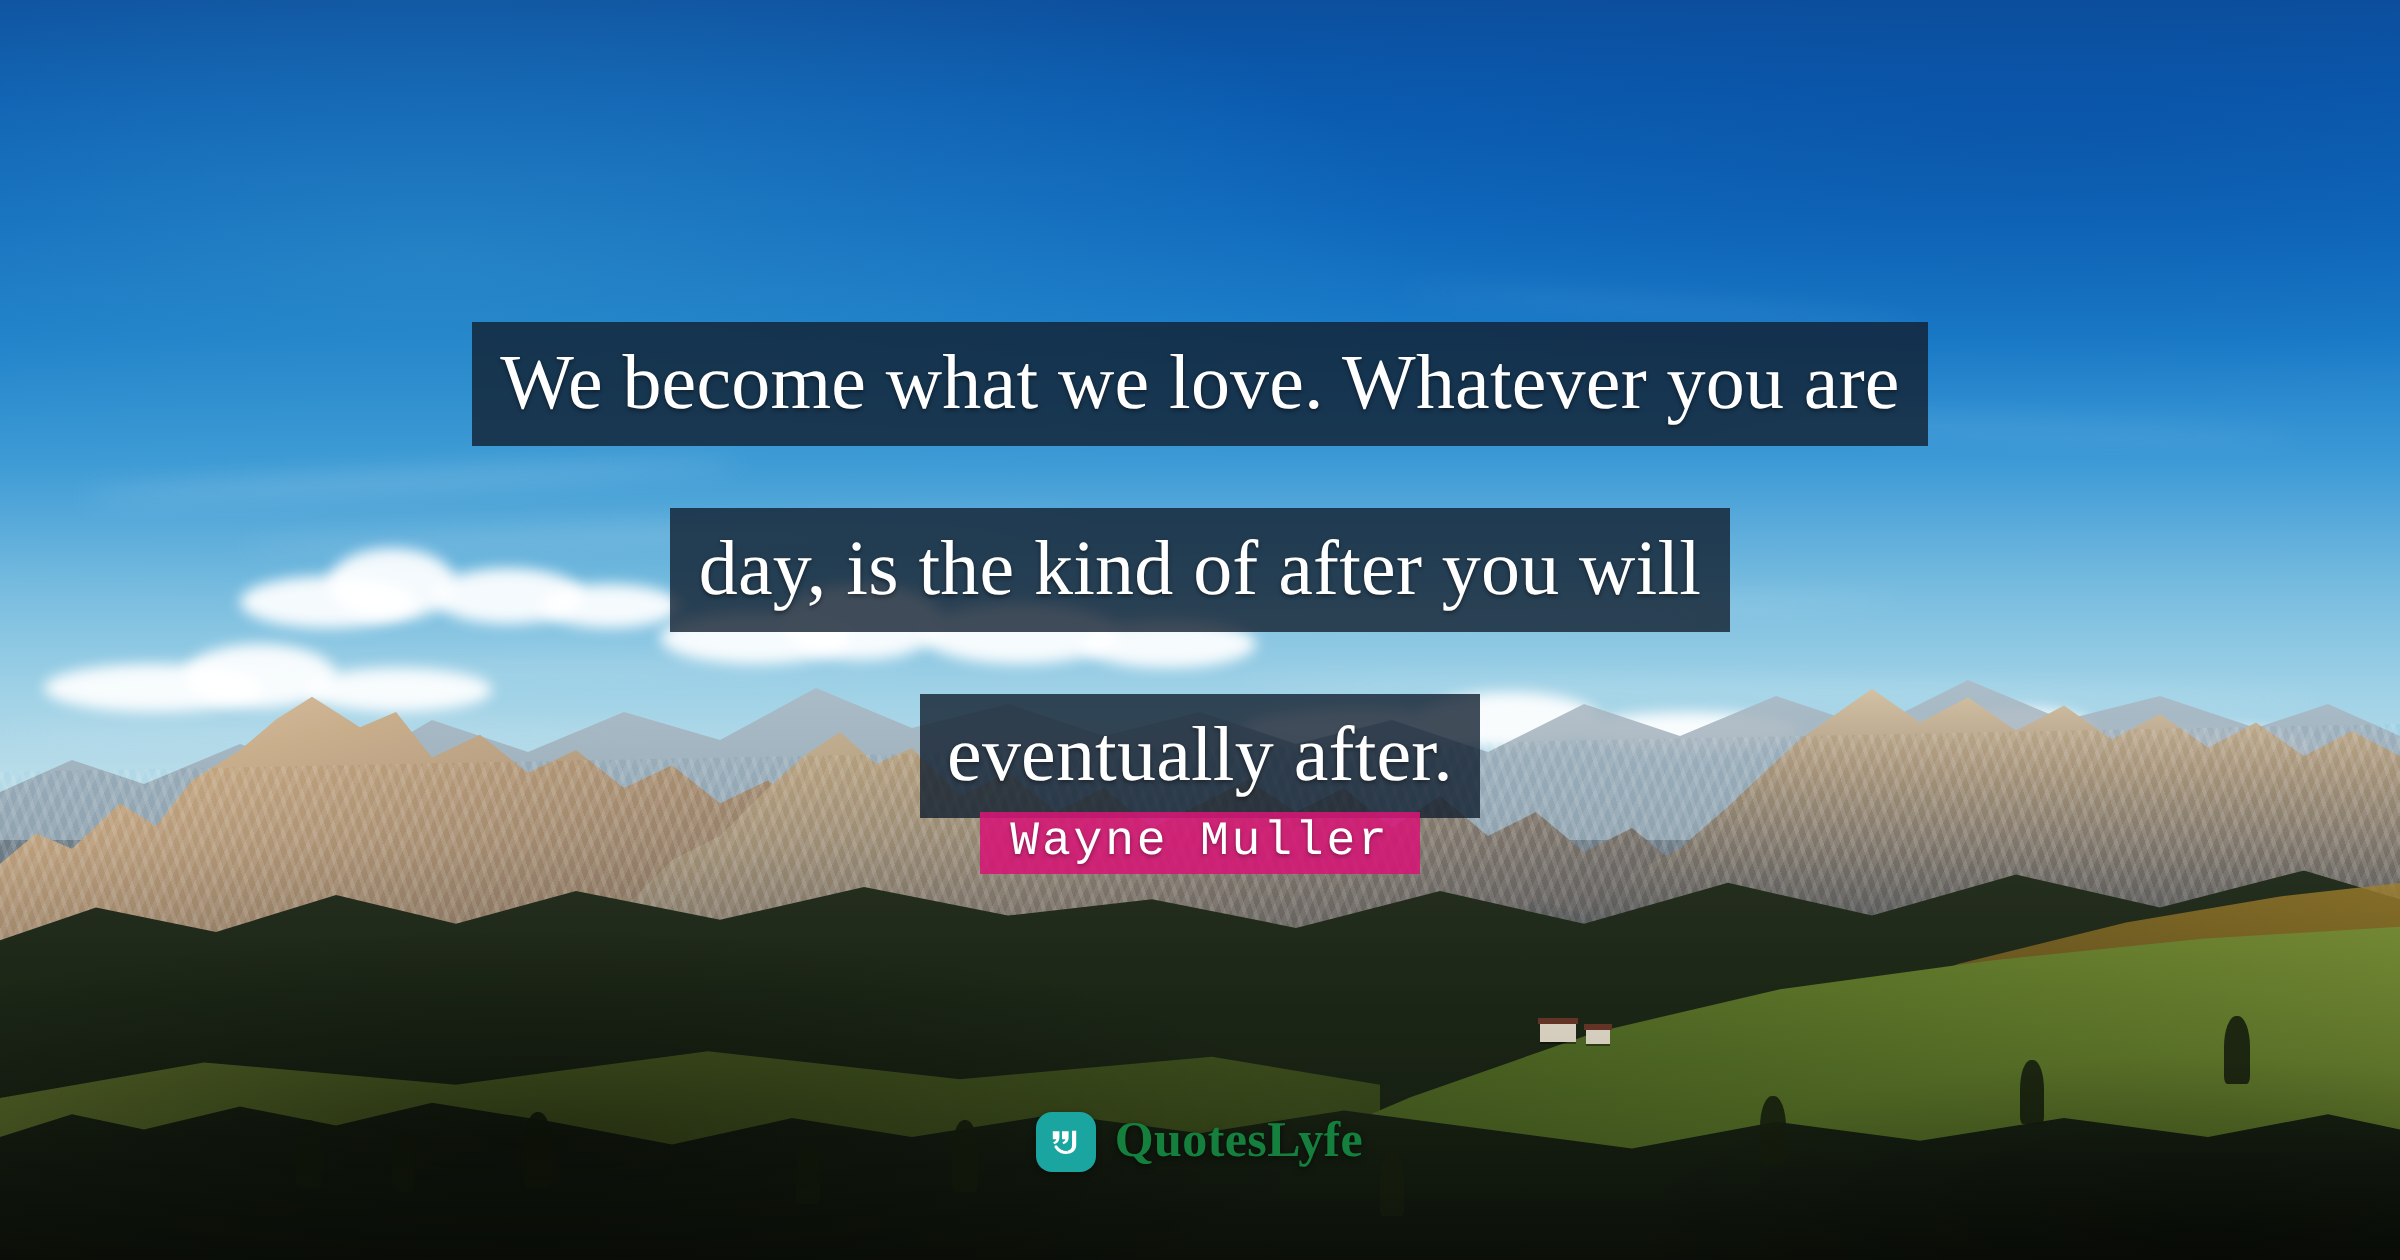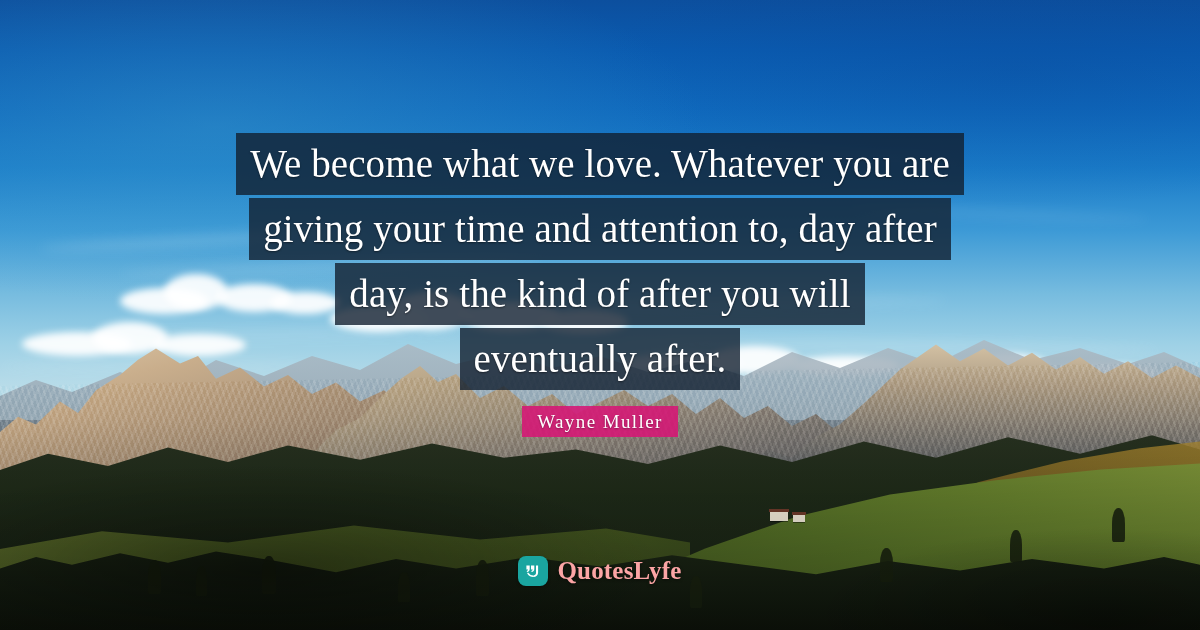--- a/index.html
+++ b/index.html
@@ -183,33 +183,34 @@
     color:#ffffff;
     font-family:"Liberation Serif", serif;
     font-size:39px;
     line-height:62px;
     height:62px;
     padding:0 14px;
     white-space:nowrap;
     letter-spacing:0.1px;
     margin-bottom:3px;
     text-shadow:0 1px 2px rgba(0,0,0,0.45);
+    margin-top:28px;
   }
 
   
   .author-wrap {
     position:absolute; left:0; top:406px; width:1200px;
     display:flex; justify-content:center;
   }
   .author {
     display:inline-block;
     background:rgba(214,22,117,0.88);
     color:#ffffff;
-    font-family:Liberation Serif, serif;
-    font-size:19px;
+    font-family:Liberation Mono, monospace;
+    font-size:24px;
     line-height:31px;
     padding:0 15px;
     letter-spacing:1.4px;
     white-space:nowrap;
     text-shadow:0 1px 2px rgba(0,0,0,0.35);
   }
 
   
   .logo-wrap {
     position:absolute; left:0; top:556px; width:1200px;
@@ -219,21 +220,21 @@
     width:30px; height:30px; border-radius:8px;
     background:#1aa5a0;
     display:flex; align-items:center; justify-content:center;
     flex:0 0 auto;
     box-shadow:0 1px 3px rgba(0,0,0,0.35);
   }
   .logo-text {
     font-family:"Liberation Serif", serif;
     font-weight:bold;
     font-size:25px;
-    color:#fca5a5;
+    color:#15803d;
     letter-spacing:0.2px;
     text-shadow:0 1px 3px rgba(0,0,0,0.55);
     line-height:30px;
   }
 </style>
 </head>
 <body>
 
 <div id="stage">
 
@@ -313,21 +314,20 @@
   <div class="tree" style="left:476px; top:560px; width:13px; height:36px;"></div>
   <div class="tree" style="left:690px; top:576px; width:12px; height:32px;"></div>
   <div class="tree" style="left:880px; top:548px; width:13px; height:34px;"></div>
   <div class="tree" style="left:1010px;top:530px; width:12px; height:32px;"></div>
   <div class="tree" style="left:1112px;top:508px; width:13px; height:34px;"></div>
 
   <div class="valley-shade"></div>
 
   <div class="quote-block">
     <div class="qline">We become what we love. Whatever you are</div>
-    <div class="qline">giving your time and attention to, day after</div>
     <div class="qline">day, is the kind of after you will</div>
     <div class="qline">eventually after.</div>
   </div>
 
   <div class="author-wrap">
     <span class="author">Wayne Muller</span>
   </div>
 
   <div class="logo-wrap">
     <span class="logo-mark">

